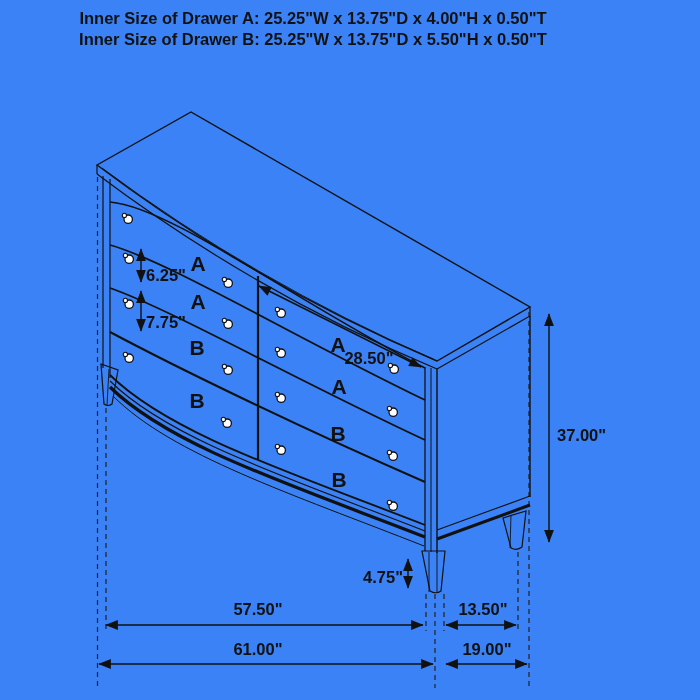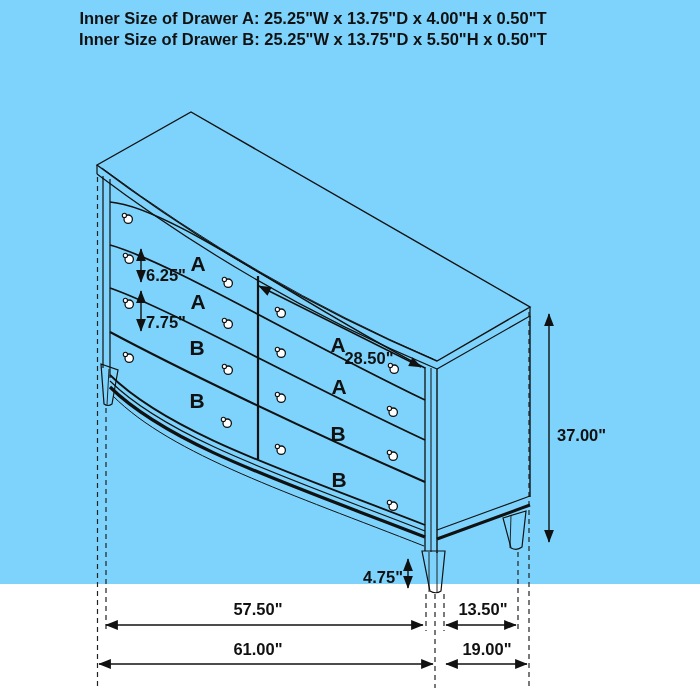--- a/index.html
+++ b/index.html
@@ -1,18 +1,18 @@
 <!DOCTYPE html>
 <html><head>
 <meta charset="utf-8">
 <style>
   html,body{margin:0;padding:0;background:#fff;}
   body{width:700px;height:700px;overflow:hidden;
        font-family:"Liberation Sans", sans-serif;}
-  #stage{width:700px;height:584px;position:relative;background:#7dd3fc;}
+  #stage{width:700px;height:700px;position:relative;background:#3b82f6;}
   svg{display:block;}
   text{fill:#111;font-family:"Liberation Sans", sans-serif;font-weight:bold;}
   .hdr{font-size:16.5px;}
   .dim{font-size:16.5px;}
   .lbl{font-size:21px;}
   .ln{stroke:#111;fill:none;}
   .dash{stroke:#222;fill:none;stroke-width:1.2;stroke-dasharray:5 4;}
   .arrow{stroke:#111;fill:none;stroke-width:1.4;}
 </style>
 </head>

